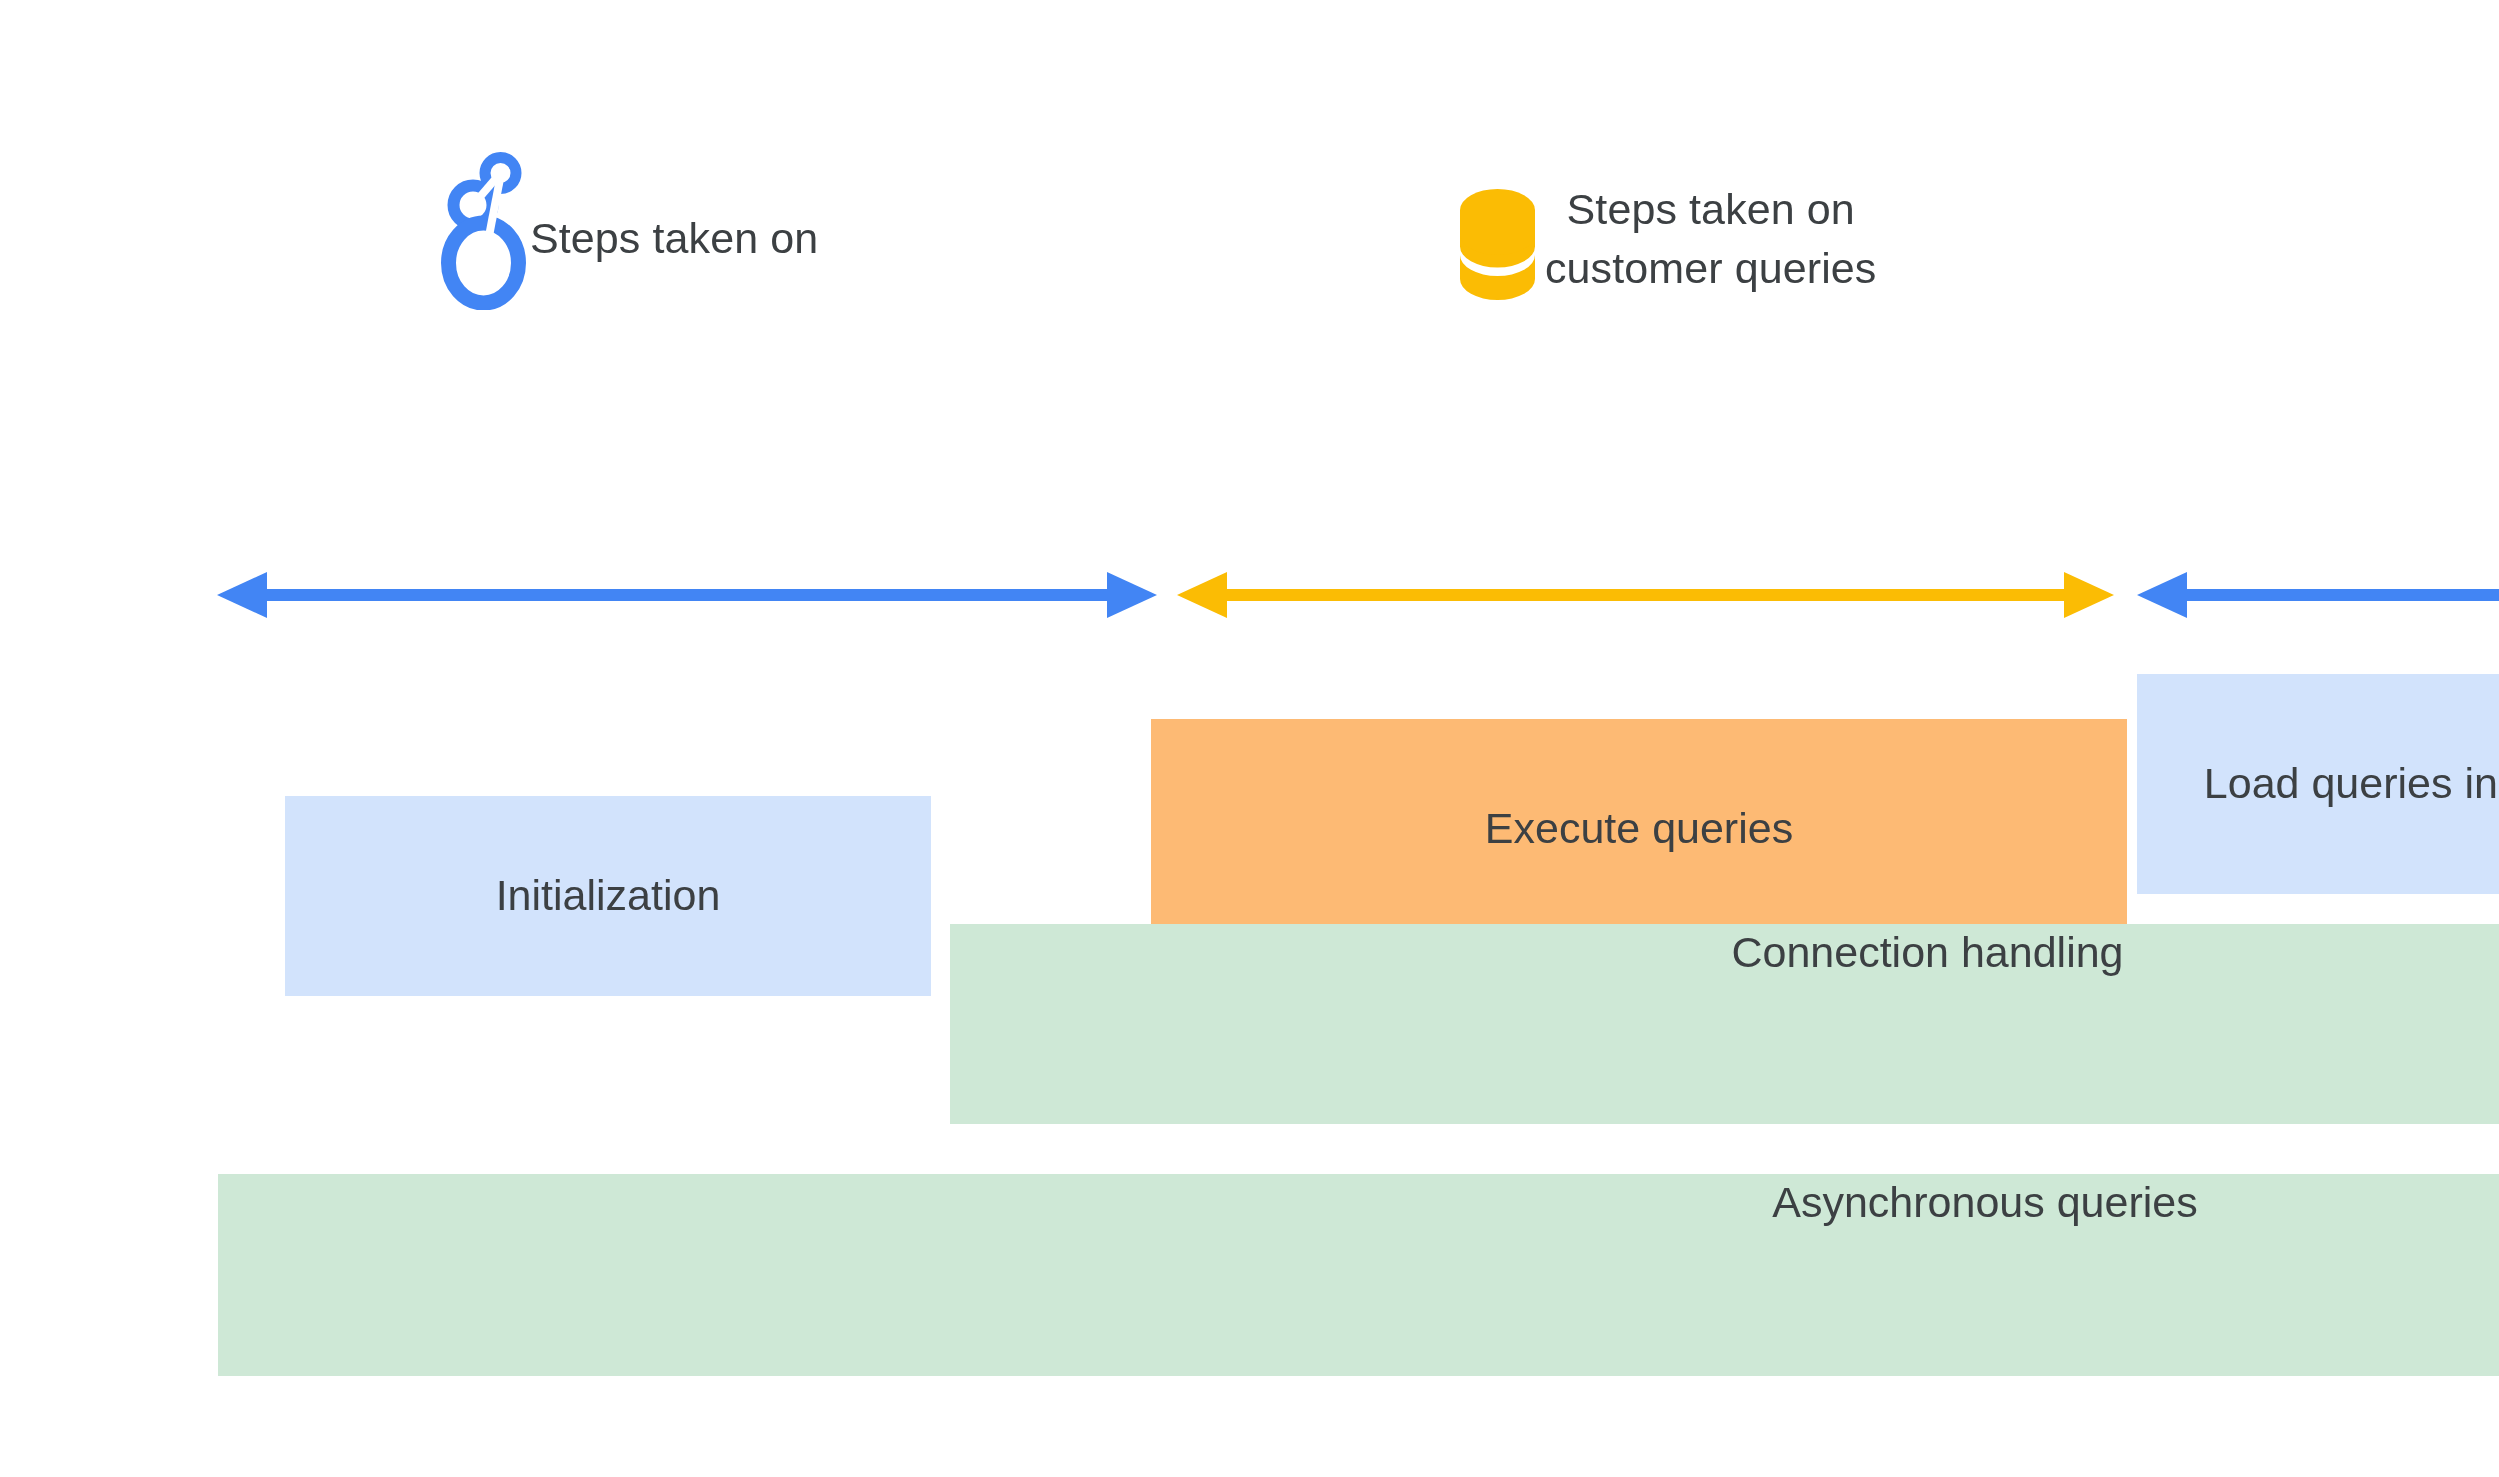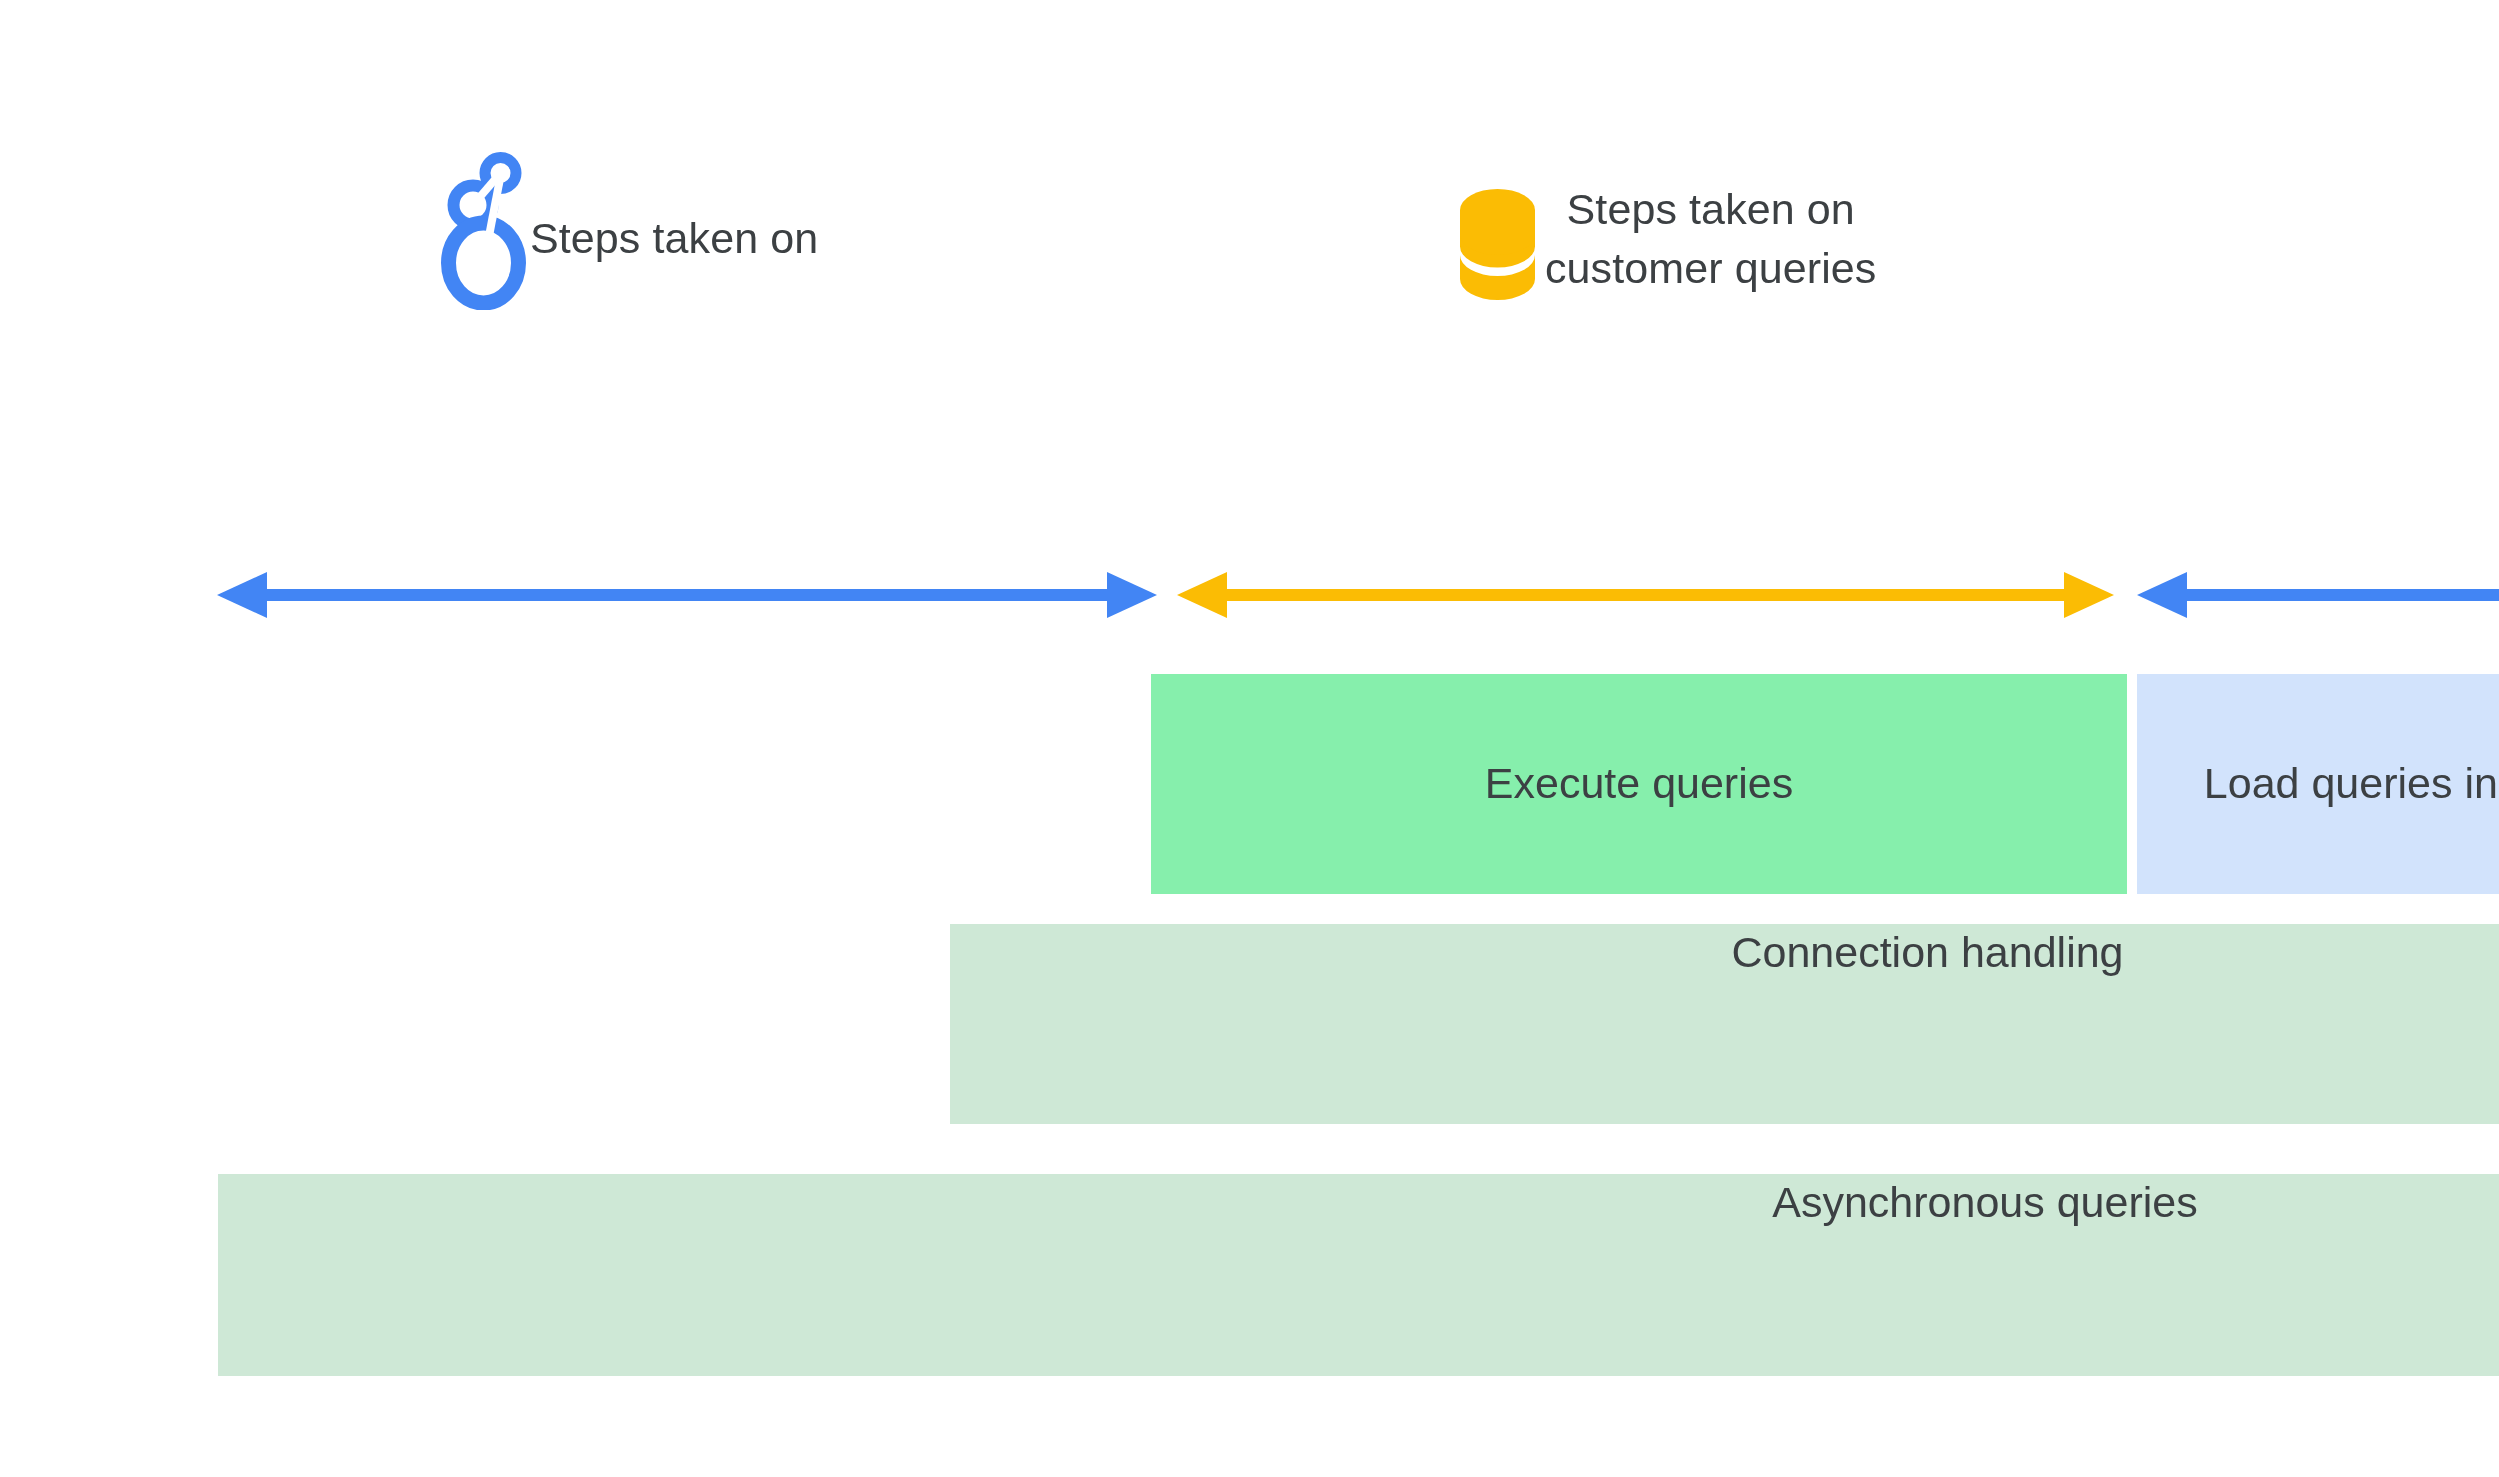--- a/index.html
+++ b/index.html
@@ -52,21 +52,21 @@
     align-items: center;
     justify-content: center;
     text-align: center;
     color: #3c4043;
     font-size: 43px;
     line-height: 1.33;
     box-sizing: border-box;
     padding: 0 20px;
   }
   .box-blue   { background: #d2e3fc; }
-  .box-yellow { background: #86efac; }
+  .box-yellow { background: #fdba74; margin-top: 45px; }
   .box-green  { background: #cee8d6; }
 
   
   .box.label-top {
     align-items: flex-start;
   }
   .box.label-top > .box-label {
   }
   .box-label {
     display: block;
@@ -128,20 +128,23 @@
   </svg>
 
   <div class="box box-yellow" style="left:1151px; top:674px; width:976px; height:220px;">
     <span class="box-label">Execute queries</span>
   </div>
 
   <div class="box box-blue" style="left:2137px; top:674px; width:595px; height:220px;">
     <span class="box-label">Load queries in memory</span>
   </div>
 
+  <div class="box box-blue" style="left:285px; top:796px; width:646px; height:200px;">
+    <span class="box-label">Initialization</span>
+  </div>
 
   <div class="box box-green label-top" style="left:950px; top:924px; width:1955px; height:200px;">
     <span class="box-label">Connection handling</span>
   </div>
 
   <div class="box box-green label-top" style="left:218px; top:1174px; width:3534px; height:202px;">
     <span class="box-label">Asynchronous queries</span>
   </div>
 
 </div>

